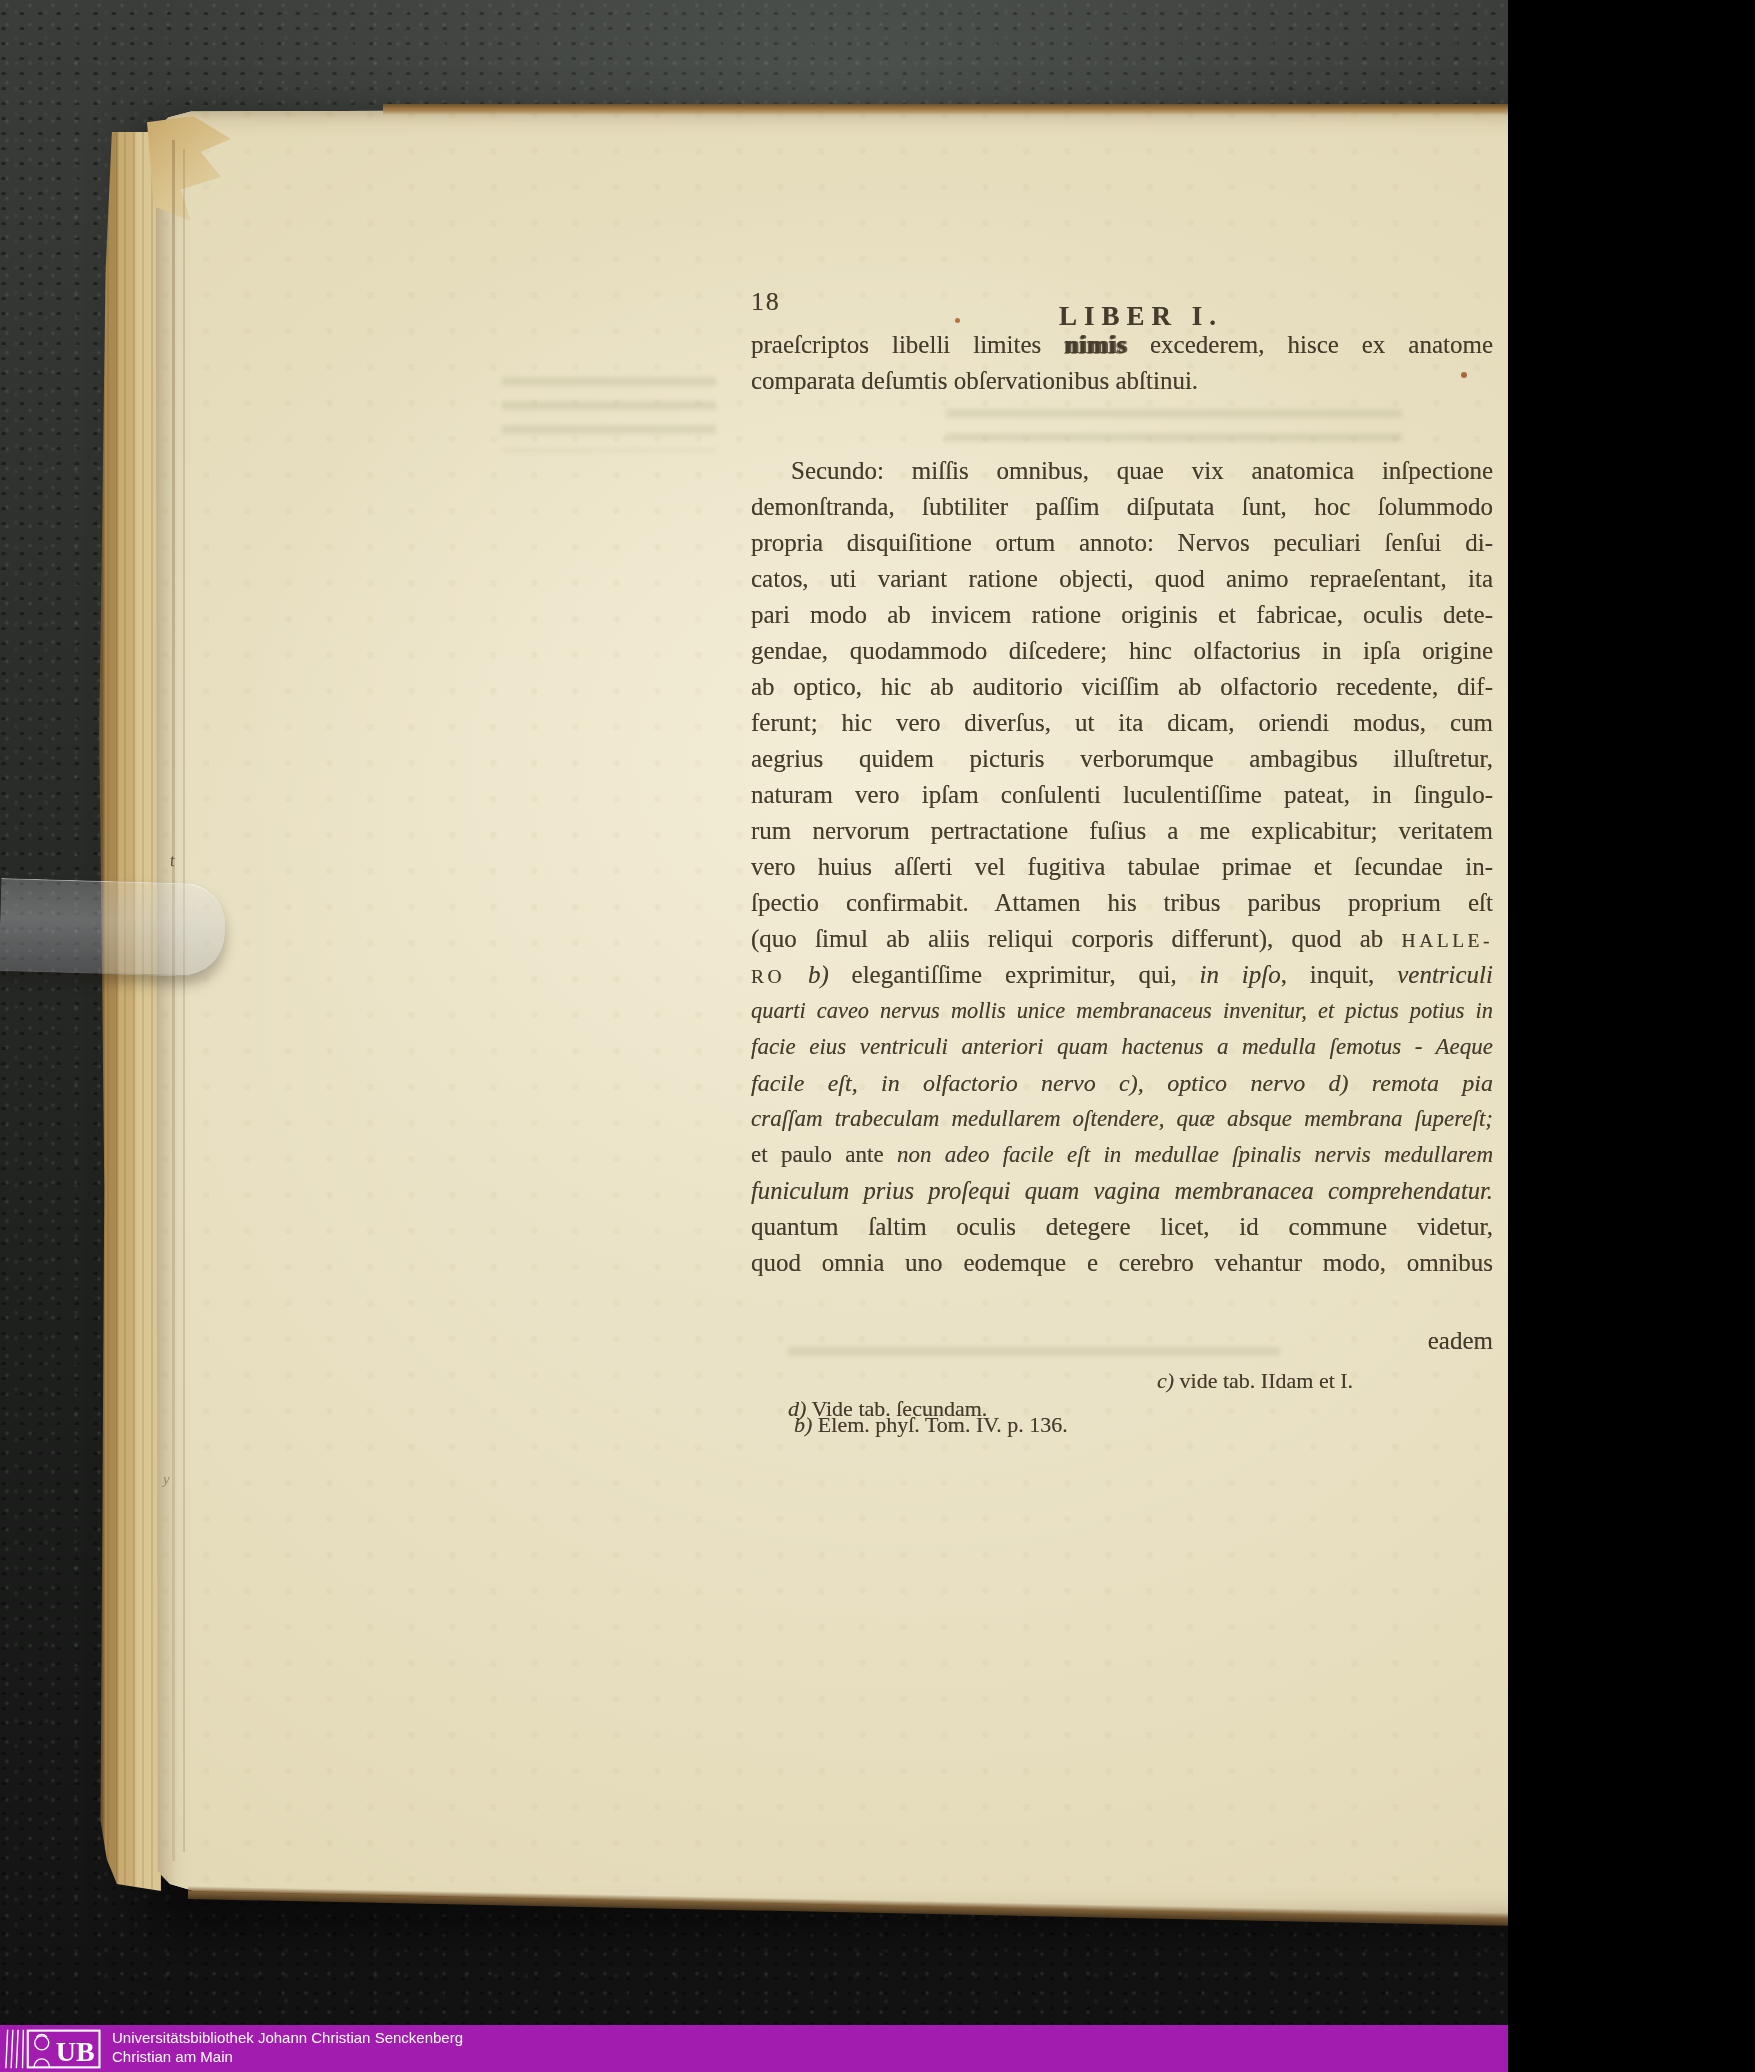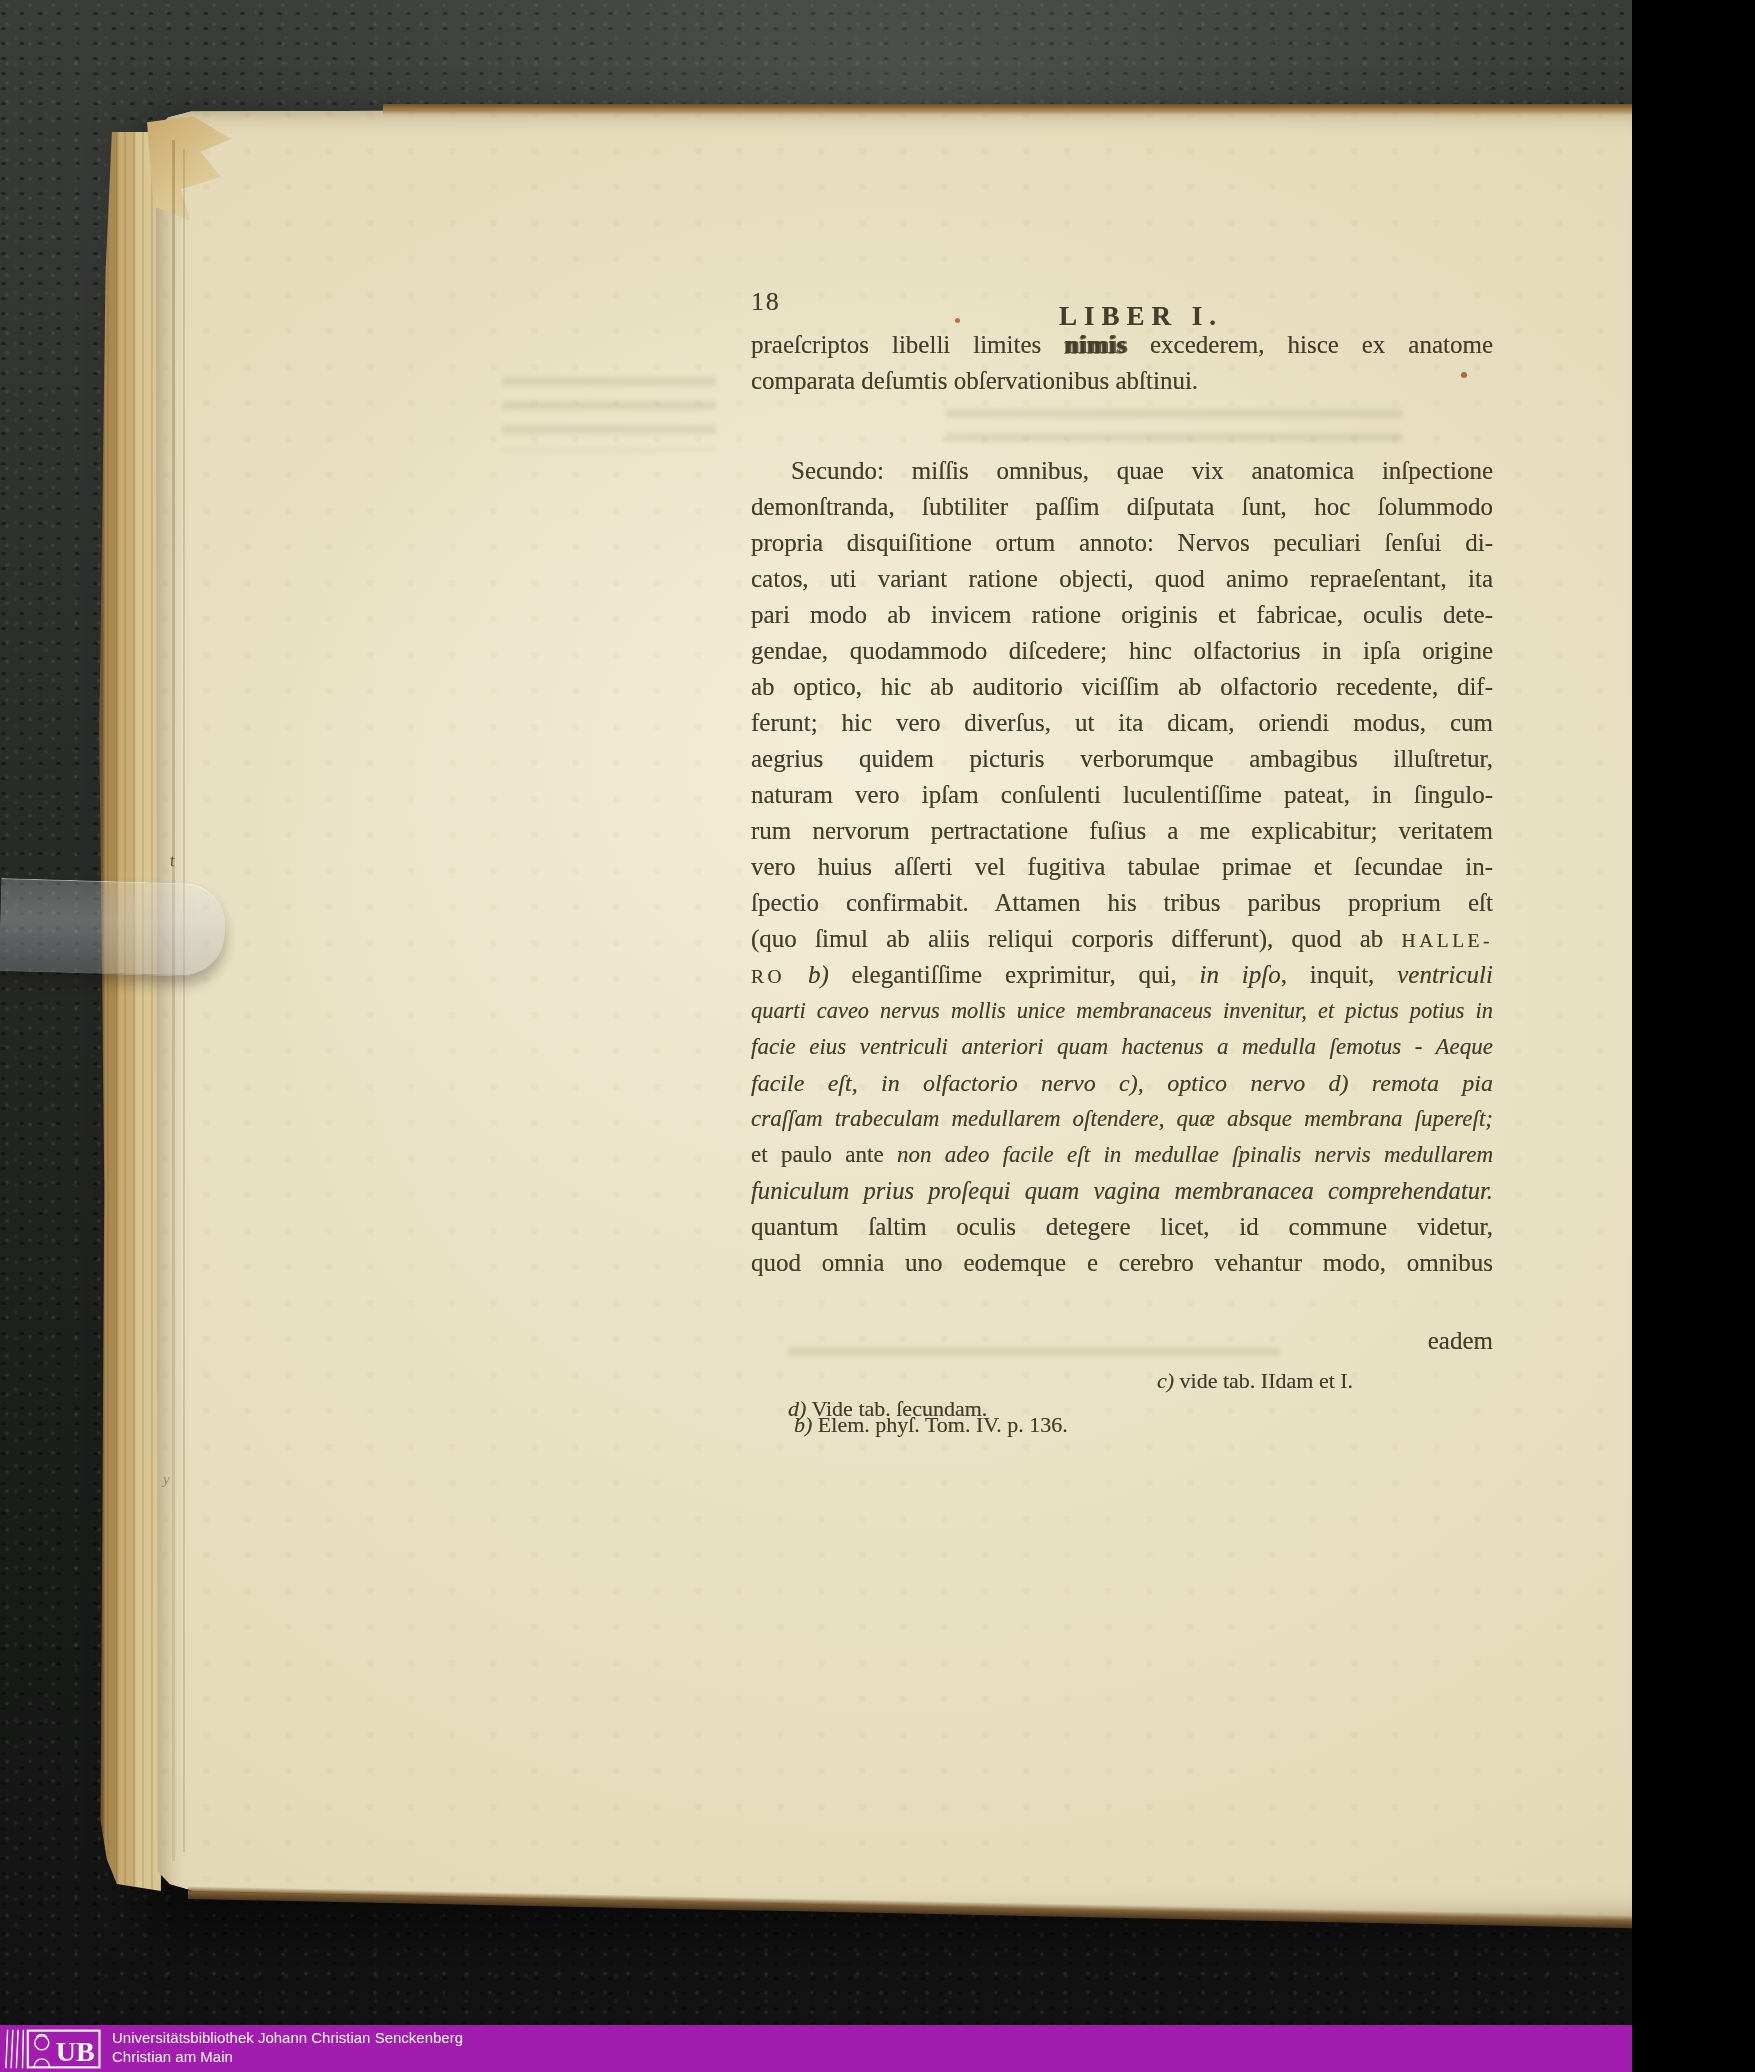--- a/index.html
+++ b/index.html
@@ -1,17 +1,17 @@
 <!DOCTYPE html>
 <html style="font-size:14px"><head>
 <meta charset="utf-8">
 <style>
   html,body{margin:0;padding:0;background:#000;}
   #stage{
-    position:relative; width:1632px; height:2073px; overflow:hidden;
+    position:relative; width:1508px; height:2073px; overflow:hidden;
     font-family:"Liberation Serif", serif; 
   }
   
   .leather{
     position:absolute; inset:0;
     background-color:#191a19;
     background-image:
       radial-gradient(circle at 7px 5.3px, rgba(165,172,165,.13) 0 1.3px, transparent 2.3px),
       radial-gradient(circle at 16px 12.3px, rgba(120,128,122,.10) 0 1.8px, transparent 2.6px),
       radial-gradient(circle at 3.5px 14px, rgba(0,0,0,.38) 0 1.8px, transparent 2.6px),

